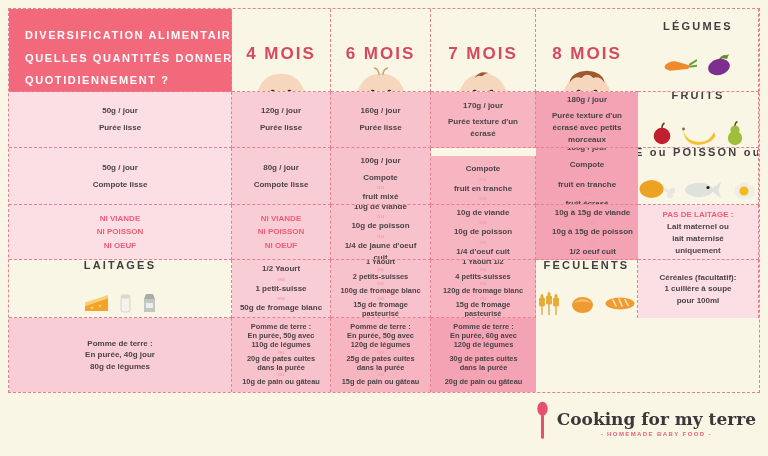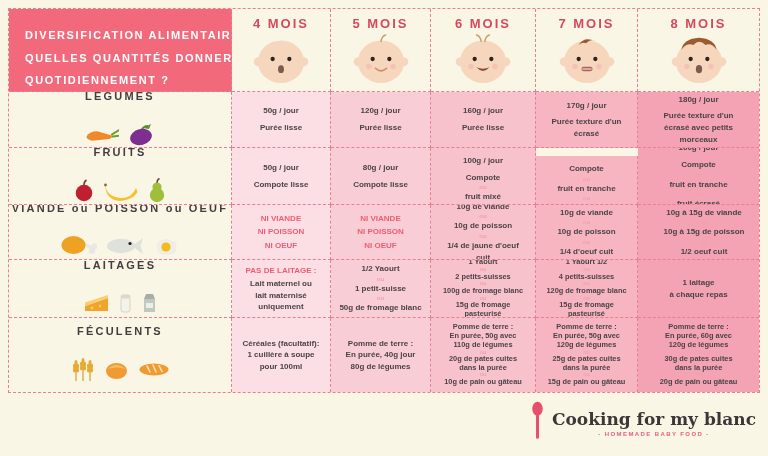--- a/index.html
+++ b/index.html
@@ -22,21 +22,21 @@
   .corner {
     background:#f3697c; color:#fff;
     padding:15px 14px 0 16px;
   }
   .corner .title-line {
     font-size:11px; font-weight:bold; letter-spacing:1.6px; line-height:2.05;
     white-space:nowrap;
   }
 
   .month-head { display:flex; flex-direction:column; align-items:center; padding-top:7px; }
-  .month-label { color:#d5495f; font-size:13px; font-weight:bold; letter-spacing:2px; white-space:nowrap; }
+  .month-label { color:#d5495f; font-size:17px; font-weight:bold; letter-spacing:2px; white-space:nowrap;margin-top:28px; }
   .baby { margin-top:3px; }
 
   .row-label-cell { display:flex; flex-direction:column; align-items:center; justify-content:center; gap:20px; }
   .row-label { color:#443d40; font-size:11px; font-weight:bold; letter-spacing:2.2px; white-space:nowrap; }
   .row-icons { display:flex; align-items:center; gap:9px; }
 
   .cell {
     display:flex; flex-direction:column; align-items:center; justify-content:center;
     gap:2px; padding:2px 1px; text-align:center;
     color:#4b4347; font-weight:bold; font-size:8px; line-height:1.2;
@@ -67,34 +67,20 @@
       </div>
       <div class="gcell month-head">
         <div class="month-label">4 MOIS</div>
         <div class="baby"><svg width="56" height="50" viewBox="0 0 60 54">
             <circle cx="5.5" cy="30" r="5" fill="#f6d7bd"></circle>
             <circle cx="54.5" cy="30" r="5" fill="#f6d7bd"></circle>
             <ellipse cx="30" cy="30" rx="25" ry="23" fill="#f6d7bd"></ellipse>
             <circle cx="21" cy="27" r="2.3" fill="#2f2320"></circle>
             <circle cx="39" cy="27" r="2.3" fill="#2f2320"></circle>
             <ellipse cx="30" cy="38" rx="3.2" ry="4.2" fill="#7d5a4f"></ellipse>
-          </svg></div>
-      </div>
-      <div class="gcell month-head">
-        <div class="month-label">5 MOIS</div>
-        <div class="baby"><svg width="56" height="50" viewBox="0 0 60 54">
-            <circle cx="5.5" cy="30" r="5" fill="#f6d7bd"></circle>
-            <circle cx="54.5" cy="30" r="5" fill="#f6d7bd"></circle>
-            <ellipse cx="30" cy="30" rx="25" ry="23" fill="#f6d7bd"></ellipse>
-            <path d="M30 8 q1 -6 5 -7" stroke="#c9a168" stroke-width="1.6" fill="none" stroke-linecap="round"></path>
-            <circle cx="21" cy="27" r="2.3" fill="#2f2320"></circle>
-            <circle cx="39" cy="27" r="2.3" fill="#2f2320"></circle>
-            <circle cx="17" cy="35" r="3" fill="#f4b3ab" opacity=".55"></circle>
-            <circle cx="43" cy="35" r="3" fill="#f4b3ab" opacity=".55"></circle>
-            <path d="M24 37 Q30 42.5 36 37" stroke="#d2876d" stroke-width="1.8" fill="none" stroke-linecap="round"></path>
           </svg></div>
       </div>
       <div class="gcell month-head">
         <div class="month-label">6 MOIS</div>
         <div class="baby"><svg width="56" height="50" viewBox="0 0 60 54">
             <circle cx="5.5" cy="30" r="5" fill="#f6d7bd"></circle>
             <circle cx="54.5" cy="30" r="5" fill="#f6d7bd"></circle>
             <ellipse cx="30" cy="30" rx="25" ry="23" fill="#f6d7bd"></ellipse>
             <path d="M28 8 q-1 -6 -5 -7 M32 8 q1 -6 5 -7" stroke="#c9a168" stroke-width="1.6" fill="none" stroke-linecap="round"></path>
             <circle cx="21" cy="27" r="2.3" fill="#2f2320"></circle>
@@ -265,46 +251,46 @@
         <div class="ln ln-o">ou</div>
         <div class="ln ln-n">1/4 d'oeuf cuit</div>
       </div>
       <div class="gcell cell last-col" style="background: rgb(243, 163, 179); padding-left: 12px;">
         <div class="ln ln-n">10g à 15g de viande</div>
         <div class="ln ln-o">ou</div>
         <div class="ln ln-n">10g à 15g de poisson</div>
         <div class="ln ln-o">ou</div>
         <div class="ln ln-n">1/2 oeuf cuit</div>
       </div>
+      <div class="gcell cell" style="background: rgb(252, 223, 228);">
+        <div class="ln ln-a">PAS DE LAITAGE :</div>
+        <div class="ln ln-n">Lait maternel ou</div>
+        <div class="ln ln-n">lait maternisé</div>
+        <div class="ln ln-n">uniquement</div>
+      </div>
       <div class="gcell row-label-cell">
         <div class="row-label">LAITAGES</div>
         <div class="row-icons">
           <div class=""><svg width="27" height="23" viewBox="0 0 27 23">
               <polygon points="2,20 25,20 25,7 2,15" fill="#f2a32a"></polygon>
               <polygon points="2,15 25,7 25,4 2,11.5" fill="#f7cf6e"></polygon>
               <circle cx="9" cy="17" r="1.4" fill="#f7cf6e"></circle>
               <circle cx="17" cy="15" r="1.2" fill="#f7cf6e"></circle>
             </svg></div>
           <div class=""><svg width="13" height="23" viewBox="0 0 13 23">
               <rect x="2" y="6" width="9" height="15" rx="2.5" fill="#f4f2ec" stroke="#cfcabb" stroke-width="0.8"></rect>
               <ellipse cx="6.5" cy="5.5" rx="5" ry="2.2" fill="#dcd8ca"></ellipse>
             </svg></div>
           <div class=""><svg width="17" height="23" viewBox="0 0 17 23">
               <polygon points="3,8 5,3 12,3 14,8" fill="#a9ada7"></polygon>
               <rect x="3" y="8" width="11" height="13" fill="#c3c7c1"></rect>
               <rect x="5" y="12" width="7" height="5" fill="#eceee9"></rect>
             </svg></div>
         </div>
       </div>
-      <div class="gcell cell" style="background: rgb(252, 223, 228);">
-        <div class="ln ln-a">PAS DE LAITAGE :</div>
-        <div class="ln ln-n">Lait maternel ou</div>
-        <div class="ln ln-n">lait maternisé</div>
-        <div class="ln ln-n">uniquement</div>
-      </div>
       <div class="gcell cell" style="background: rgb(249, 205, 213);">
         <div class="ln ln-n">1/2 Yaourt</div>
         <div class="ln ln-o">ou</div>
         <div class="ln ln-n">1 petit-suisse</div>
         <div class="ln ln-o">ou</div>
         <div class="ln ln-n">50g de fromage blanc</div>
       </div>
       <div class="gcell cell dense" style="background: rgb(248, 194, 204); text-align: center;">
         <div class="ln ln-n">1 Yaourt</div>
         <div class="ln ln-o">ou</div>
@@ -317,24 +303,20 @@
       </div>
       <div class="gcell cell dense" style="background: rgb(246, 181, 193);">
         <div class="ln ln-n">1 Yaourt 1/2</div>
         <div class="ln ln-o">ou</div>
         <div class="ln ln-n">4 petits-suisses</div>
         <div class="ln ln-o">ou</div>
         <div class="ln ln-n">120g de fromage blanc</div>
         <div class="ln ln-o">ou</div>
         <div class="ln ln-n">15g de fromage</div>
         <div class="ln ln-n">pasteurisé</div>
-      </div>
-      <div class="gcell cell last-col" style="background: rgb(243, 163, 179);">
-        <div class="ln ln-n">1 laitage</div>
-        <div class="ln ln-n">à chaque repas</div>
       </div>
       <div class="gcell row-label-cell last-row">
         <div class="row-label">FÉCULENTS</div>
         <div class="row-icons">
           <div class=""><svg width="24" height="25" viewBox="0 0 24 25">
               <g stroke="#d79c2a" stroke-width="1.2">
                 <line x1="5" y1="24" x2="5" y2="8"></line>
                 <line x1="12" y1="24" x2="12" y2="6"></line>
                 <line x1="19" y1="24" x2="19" y2="8"></line>
               </g>
@@ -407,17 +389,17 @@
         <div class="ln ln-n">20g de pain ou gâteau</div>
       </div>
     </div>
 
   <div class="footer">
     <span id="spoon"><svg width="15" height="42" viewBox="0 0 16 42">
           <ellipse cx="8" cy="8" rx="5.6" ry="7.6" fill="#e84f6e"></ellipse>
           <rect x="6.4" y="14" width="3.2" height="26" rx="1.6" fill="#e84f6e"></rect>
         </svg></span>
     <div>
-      <div class="logo-text">Cooking for my blanc</div>
+      <div class="logo-text">Cooking for my terre</div>
       <div class="logo-tagline">- HOMEMADE BABY FOOD -</div>
     </div>
   </div>
 </div>
 
 </body></html>

